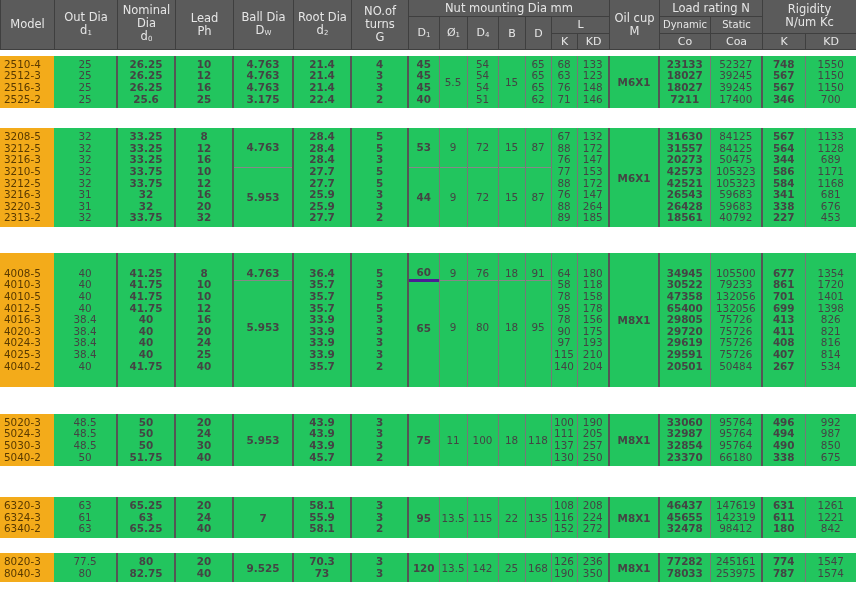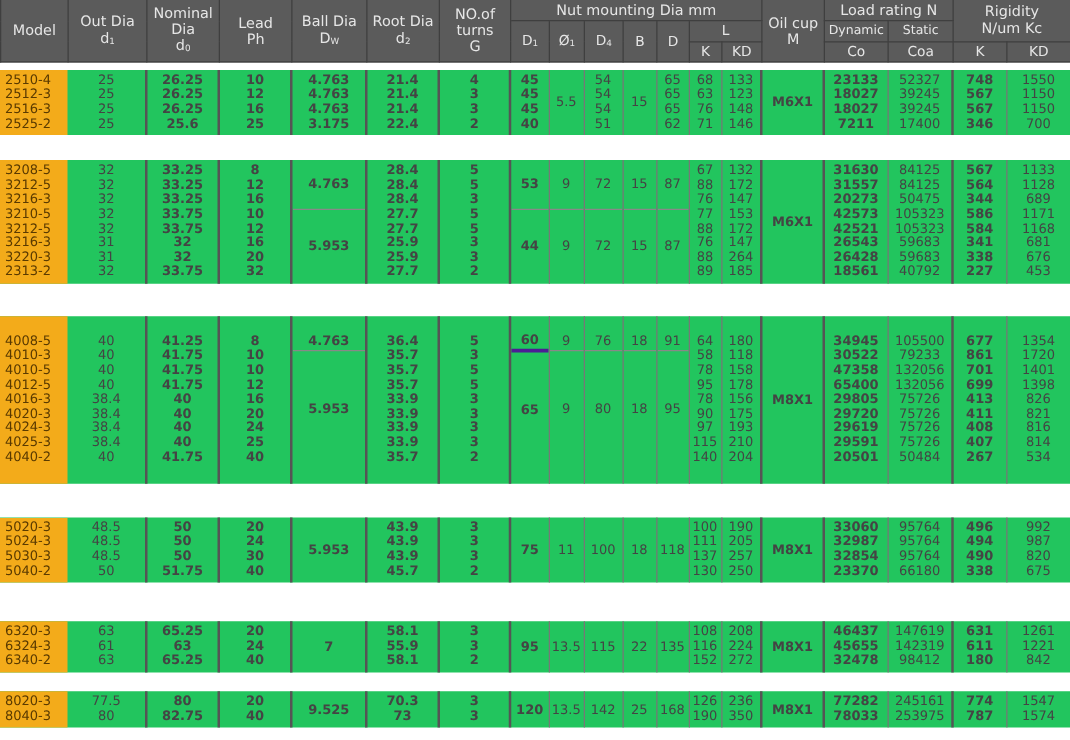--- a/index.html
+++ b/index.html
@@ -759,21 +759,21 @@
                 <div>496</div>
                 <div>494</div>
                 <div>490</div>
                 <div>338</div>
               </div>
             </td>
             <td class="vt">
               <div class="lines">
                 <div>992</div>
                 <div>987</div>
-                <div>820</div>
+                <div>850</div>
                 <div>675</div>
               </div>
             </td>
           </tr>
         </tbody>
       </table>
       <table class="grid grp" style="top: 497px; height: 41px;">
         <colgroup>
           <col style="width:54px">
           <col style="width:63px">

